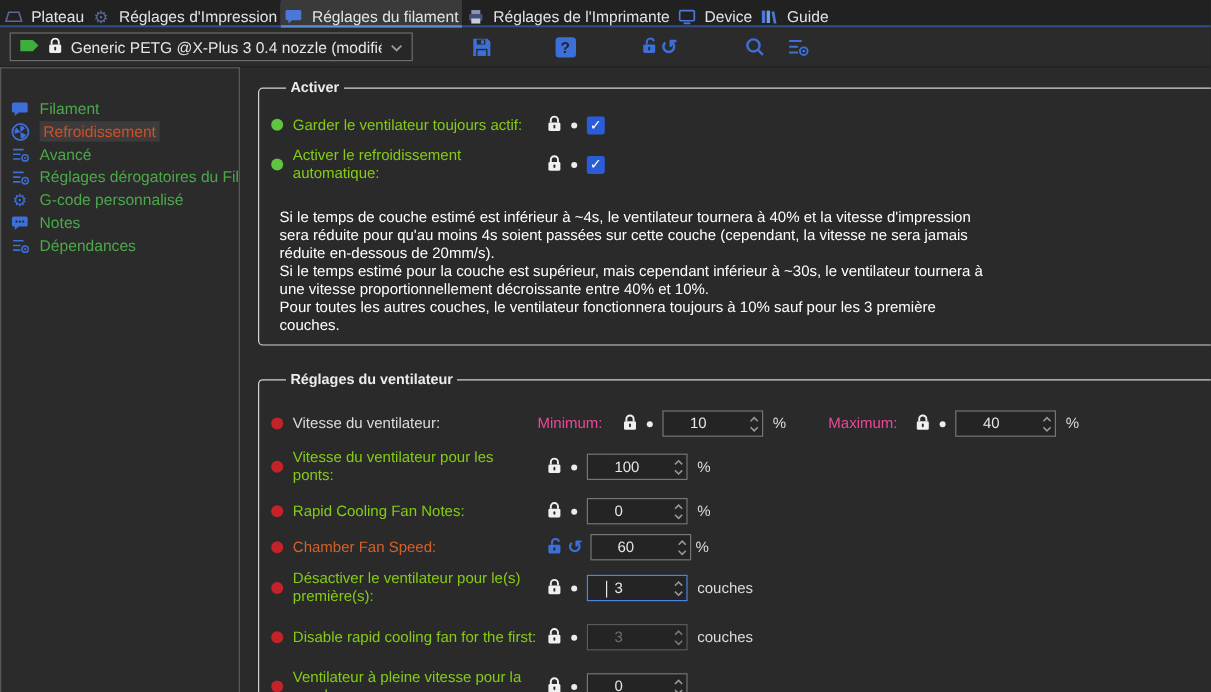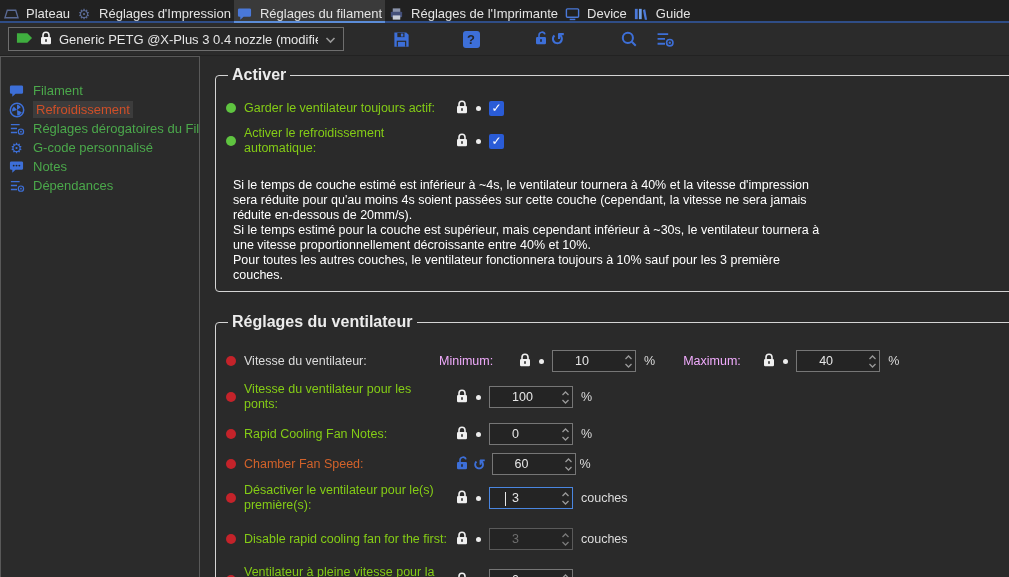--- a/index.html
+++ b/index.html
@@ -63,21 +63,21 @@
 
   .content { flex:1; min-width:0; padding:10px 0 0 15px; }
 
   
   fieldset.group {
     border:1px solid #d4d4d4; border-radius:4px;
     width:calc(100% + 14px);
     padding:6px 12px 8px 10px;
   }
   fieldset.group legend {
-    font-weight:bold; font-size:16px; color:#ececec; padding:0 4px; margin-left:2px;
+    font-weight:bold; font-size:12px; color:#ececec; padding:0 4px; margin-left:12px;
   }
   .group-activer { min-height:208px; }
   .group-fan { margin-top:21px; min-height:258px; }
 
   
   .row { display:flex; align-items:center; margin:6px 0; min-height:24px; }
   .dot { width:10px; height:10px; border-radius:50%; margin-right:8px; flex:none; }
   .dot.green { background:#5fc440; }
   .dot.red { background:#c4232a; }
   .lbl { width:212px; flex:none; line-height:15px; padding-right:8px; }
@@ -99,21 +99,21 @@
     font:inherit; width:62px; padding-left:6px;
   }
   .spin .arrows { position:absolute; right:2px; top:2px; }
   .spin.focused { border-color:#4a86e0; }
   .spin.focused .caret {
     position:absolute; left:15px; top:4px; width:1px; height:14px; background:#e8e8e8;
   }
   .spin.disabled { border-color:#5a5a5a; }
   .spin.disabled input { color:#6e6e6e; }
   .unit { color:#dcdcdc; }
-  .minmax-label { color:#f0abfc; width:72px; flex:none; }
+  .minmax-label { color:#ec4899; width:72px; flex:none;text-align:center; }
   .gap-max { margin-left:20px; }
 
   
   .desc { margin:22px 0 0 7px; max-width:600px; color:#ffffff; line-height:15px; }
   .desc p { margin:0; }
 </style>
 </head>
 <body>
 
 <div class="tabbar">
@@ -254,20 +254,30 @@
       <span class="side-label">Refroidissement</span>
     </div>
     <div class="side-item">
       <span class="sicon">
         <svg width="16" height="14" viewBox="0 0 18 16">
             <path d="M2 3 H12 M2 7.5 H9 M2 12 H9" stroke="#3d6fd8" stroke-width="1.6"></path>
             <circle cx="13.5" cy="11" r="3" fill="none" stroke="#3d6fd8" stroke-width="1.4"></circle>
             <circle cx="13.5" cy="11" r="1" fill="#3d6fd8"></circle>
           </svg>
       </span>
+      <span class="side-label">Avancé</span>
+    </div>
+    <div class="side-item">
+      <span class="sicon">
+        <svg width="16" height="14" viewBox="0 0 18 16">
+            <path d="M2 3 H12 M2 7.5 H9 M2 12 H9" stroke="#3d6fd8" stroke-width="1.6"></path>
+            <circle cx="13.5" cy="11" r="3" fill="none" stroke="#3d6fd8" stroke-width="1.4"></circle>
+            <circle cx="13.5" cy="11" r="1" fill="#3d6fd8"></circle>
+          </svg>
+      </span>
       <span class="side-label">Réglages dérogatoires du Filame</span>
     </div>
     <div class="side-item">
       <span class="sicon gear-glyph-side">⚙</span>
       <span class="side-label">G-code personnalisé</span>
     </div>
     <div class="side-item">
       <span class="sicon">
         <svg width="15" height="14" viewBox="0 0 16 14">
             <path d="M2.5 1 h11 a1.5 1.5 0 0 1 1.5 1.5 v6 a1.5 1.5 0 0 1 -1.5 1.5 h-6.5 l-3.5 3 v-3 h-1 a1.5 1.5 0 0 1 -1.5 -1.5 v-6 a1.5 1.5 0 0 1 1.5 -1.5 z" fill="#3d6fd8"></path>

